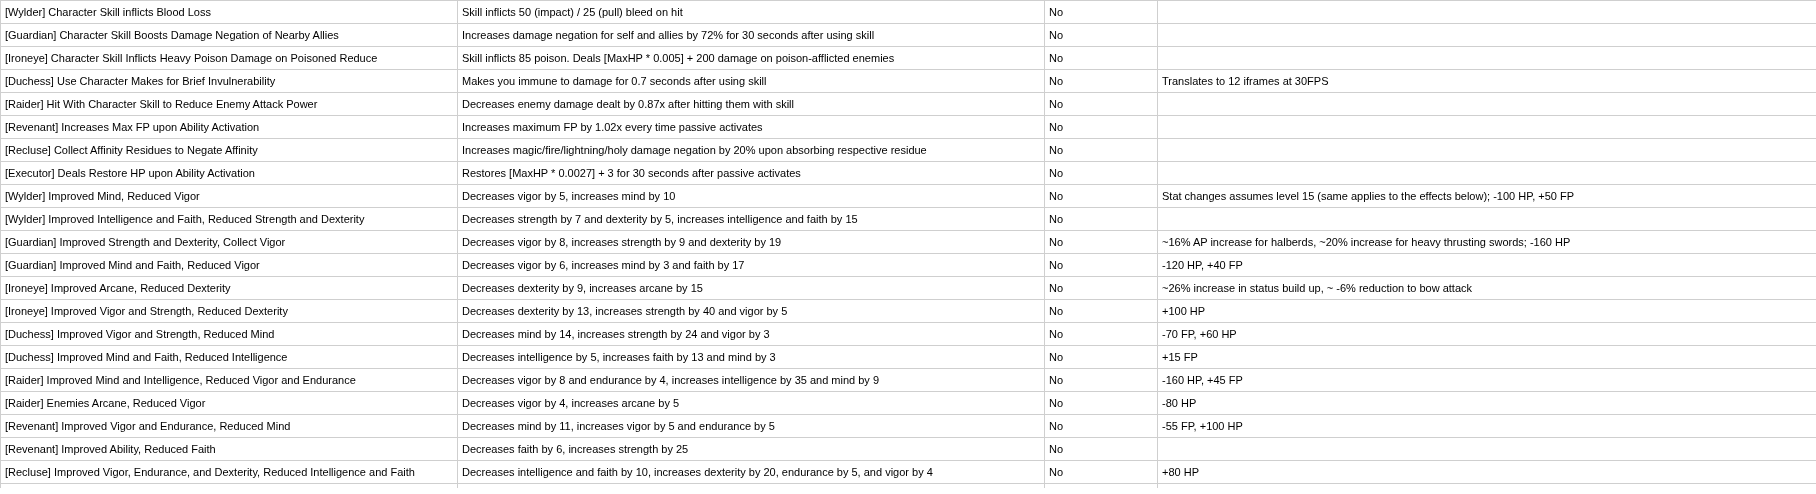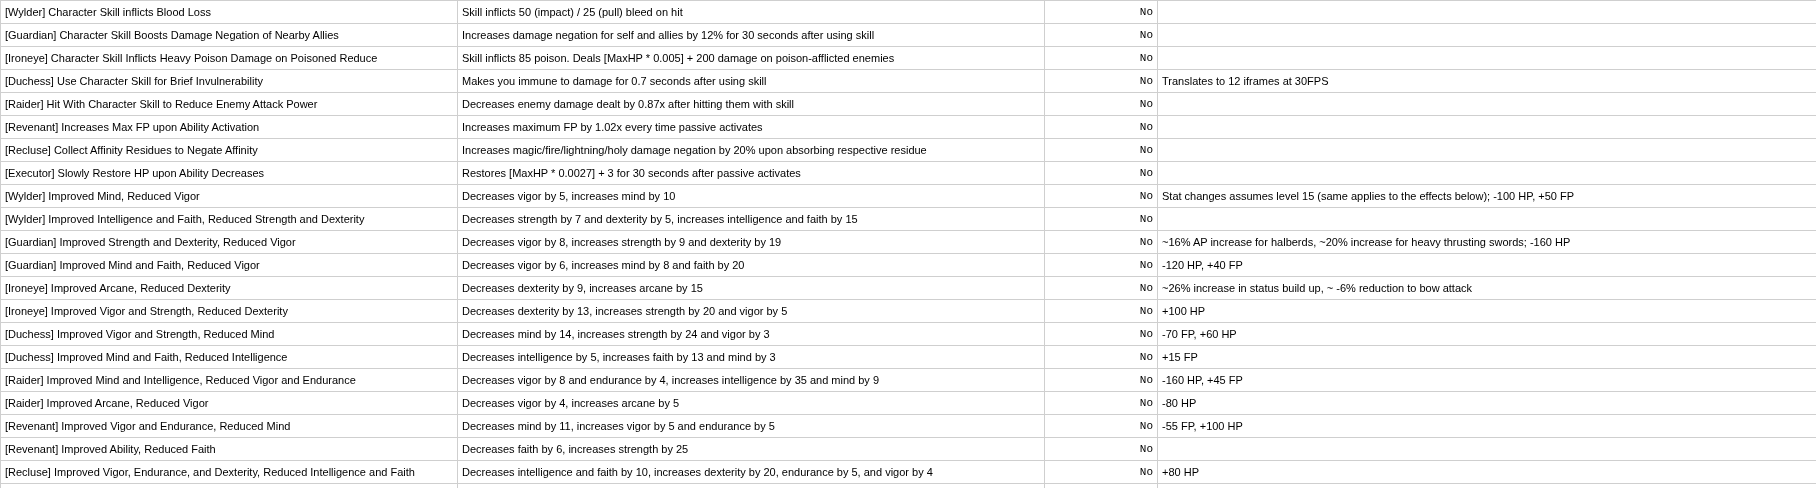--- a/index.html
+++ b/index.html
@@ -32,49 +32,49 @@
     white-space: nowrap;
     overflow: hidden;
     text-overflow: clip;
     font-size: 11px;
     line-height: 14px;
     color: #000000;
     background: #ffffff;
   }
   td.c-name   { width: 448px; }
   td.c-effect { width: 578px; margin-top: 36px; }
-  td.c-flag   { width: 104px; text-align: right; font-family: Liberation Mono, monospace; }
+  td.c-flag   { width: 104px; text-align: left; }
   td.c-notes  { width: 684px; }
 </style>
 </head>
 <body>
 
 <div class="sheet">
   <table class="grid">
     <tbody>
       <tr>
         <td class="c-name">[Wylder] Character Skill inflicts Blood Loss</td>
         <td class="c-effect">Skill inflicts 50 (impact) / 25 (pull) bleed on hit</td>
         <td class="c-flag">No</td>
         <td class="c-notes"></td>
       </tr>
       <tr>
         <td class="c-name">[Guardian] Character Skill Boosts Damage Negation of Nearby Allies</td>
-        <td class="c-effect">Increases damage negation for self and allies by 12% for 30 seconds after using skill</td>
+        <td class="c-effect">Increases damage negation for self and allies by 72% for 30 seconds after using skill</td>
         <td class="c-flag">No</td>
         <td class="c-notes"></td>
       </tr>
       <tr>
         <td class="c-name">[Ironeye] Character Skill Inflicts Heavy Poison Damage on Poisoned Reduce</td>
         <td class="c-effect">Skill inflicts 85 poison. Deals [MaxHP * 0.005] + 200 damage on poison-afflicted enemies</td>
         <td class="c-flag">No</td>
         <td class="c-notes"></td>
       </tr>
       <tr>
-        <td class="c-name">[Duchess] Use Character Skill for Brief Invulnerability</td>
+        <td class="c-name">[Duchess] Use Character Makes for Brief Invulnerability</td>
         <td class="c-effect">Makes you immune to damage for 0.7 seconds after using skill</td>
         <td class="c-flag">No</td>
         <td class="c-notes">Translates to 12 iframes at 30FPS</td>
       </tr>
       <tr>
         <td class="c-name">[Raider] Hit With Character Skill to Reduce Enemy Attack Power</td>
         <td class="c-effect">Decreases enemy damage dealt by 0.87x after hitting them with skill</td>
         <td class="c-flag">No</td>
         <td class="c-notes"></td>
       </tr>
@@ -84,58 +84,58 @@
         <td class="c-flag">No</td>
         <td class="c-notes"></td>
       </tr>
       <tr>
         <td class="c-name">[Recluse] Collect Affinity Residues to Negate Affinity</td>
         <td class="c-effect">Increases magic/fire/lightning/holy damage negation by 20% upon absorbing respective residue</td>
         <td class="c-flag">No</td>
         <td class="c-notes"></td>
       </tr>
       <tr>
-        <td class="c-name">[Executor] Slowly Restore HP upon Ability Decreases</td>
+        <td class="c-name">[Executor] Deals Restore HP upon Ability Activation</td>
         <td class="c-effect">Restores [MaxHP * 0.0027] + 3 for 30 seconds after passive activates</td>
         <td class="c-flag">No</td>
         <td class="c-notes"></td>
       </tr>
       <tr>
         <td class="c-name">[Wylder] Improved Mind, Reduced Vigor</td>
         <td class="c-effect">Decreases vigor by 5, increases mind by 10</td>
         <td class="c-flag">No</td>
         <td class="c-notes">Stat changes assumes level 15 (same applies to the effects below); -100 HP, +50 FP</td>
       </tr>
       <tr>
         <td class="c-name">[Wylder] Improved Intelligence and Faith, Reduced Strength and Dexterity</td>
         <td class="c-effect">Decreases strength by 7 and dexterity by 5, increases intelligence and faith by 15</td>
         <td class="c-flag">No</td>
         <td class="c-notes"></td>
       </tr>
       <tr>
-        <td class="c-name">[Guardian] Improved Strength and Dexterity, Reduced Vigor</td>
+        <td class="c-name">[Guardian] Improved Strength and Dexterity, Collect Vigor</td>
         <td class="c-effect">Decreases vigor by 8, increases strength by 9 and dexterity by 19</td>
         <td class="c-flag">No</td>
         <td class="c-notes">~16% AP increase for halberds, ~20% increase for heavy thrusting swords; -160 HP</td>
       </tr>
       <tr>
         <td class="c-name">[Guardian] Improved Mind and Faith, Reduced Vigor</td>
-        <td class="c-effect">Decreases vigor by 6, increases mind by 8 and faith by 20</td>
+        <td class="c-effect">Decreases vigor by 6, increases mind by 3 and faith by 17</td>
         <td class="c-flag">No</td>
         <td class="c-notes">-120 HP, +40 FP</td>
       </tr>
       <tr>
         <td class="c-name">[Ironeye] Improved Arcane, Reduced Dexterity</td>
         <td class="c-effect">Decreases dexterity by 9, increases arcane by 15</td>
         <td class="c-flag">No</td>
         <td class="c-notes">~26% increase in status build up, ~ -6% reduction to bow attack</td>
       </tr>
       <tr>
         <td class="c-name">[Ironeye] Improved Vigor and Strength, Reduced Dexterity</td>
-        <td class="c-effect">Decreases dexterity by 13, increases strength by 20 and vigor by 5</td>
+        <td class="c-effect">Decreases dexterity by 13, increases strength by 40 and vigor by 5</td>
         <td class="c-flag">No</td>
         <td class="c-notes">+100 HP</td>
       </tr>
       <tr>
         <td class="c-name">[Duchess] Improved Vigor and Strength, Reduced Mind</td>
         <td class="c-effect">Decreases mind by 14, increases strength by 24 and vigor by 3</td>
         <td class="c-flag">No</td>
         <td class="c-notes">-70 FP, +60 HP</td>
       </tr>
       <tr>
@@ -144,21 +144,21 @@
         <td class="c-flag">No</td>
         <td class="c-notes">+15 FP</td>
       </tr>
       <tr>
         <td class="c-name">[Raider] Improved Mind and Intelligence, Reduced Vigor and Endurance</td>
         <td class="c-effect">Decreases vigor by 8 and endurance by 4, increases intelligence by 35 and mind by 9</td>
         <td class="c-flag">No</td>
         <td class="c-notes">-160 HP, +45 FP</td>
       </tr>
       <tr>
-        <td class="c-name">[Raider] Improved Arcane, Reduced Vigor</td>
+        <td class="c-name">[Raider] Enemies Arcane, Reduced Vigor</td>
         <td class="c-effect">Decreases vigor by 4, increases arcane by 5</td>
         <td class="c-flag">No</td>
         <td class="c-notes">-80 HP</td>
       </tr>
       <tr>
         <td class="c-name">[Revenant] Improved Vigor and Endurance, Reduced Mind</td>
         <td class="c-effect">Decreases mind by 11, increases vigor by 5 and endurance by 5</td>
         <td class="c-flag">No</td>
         <td class="c-notes">-55 FP, +100 HP</td>
       </tr>

